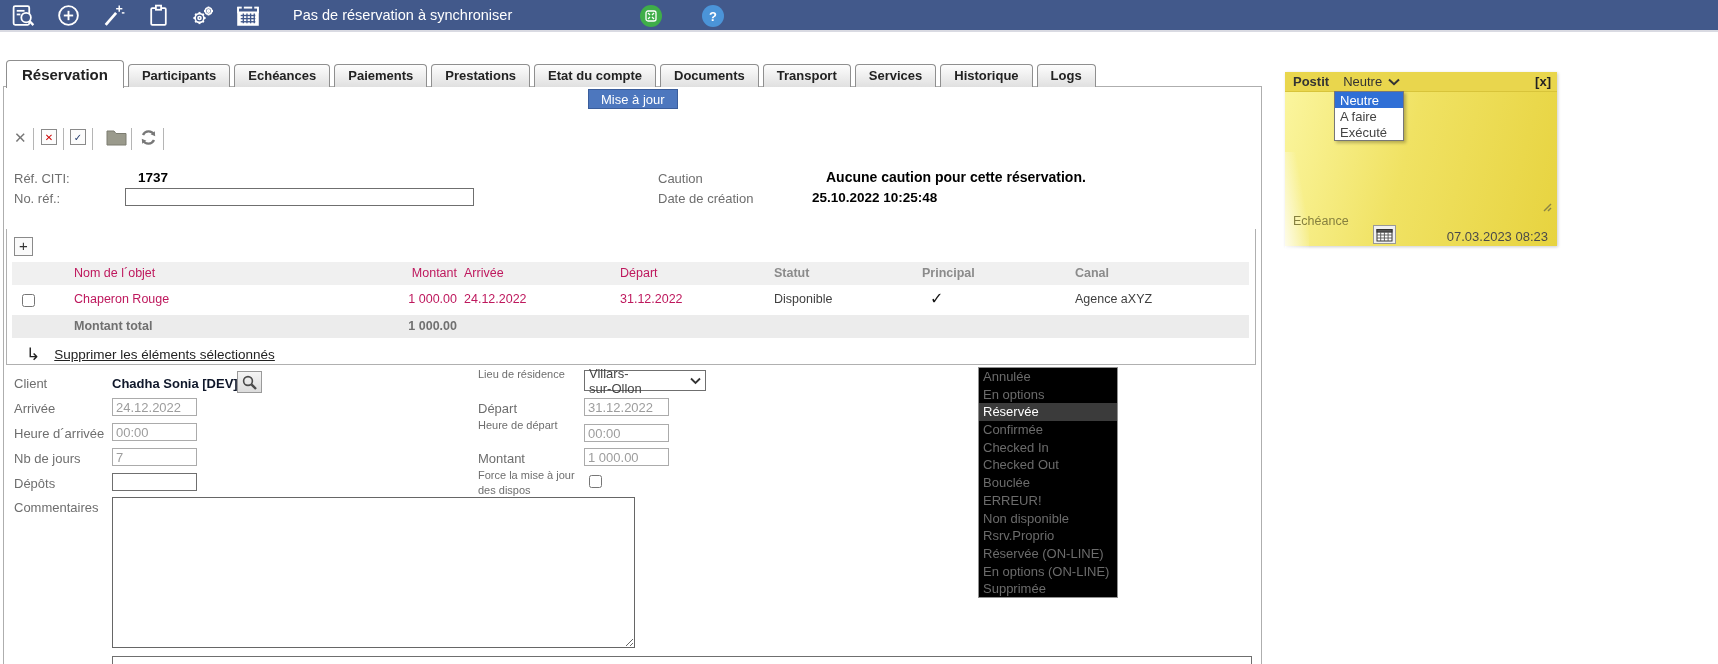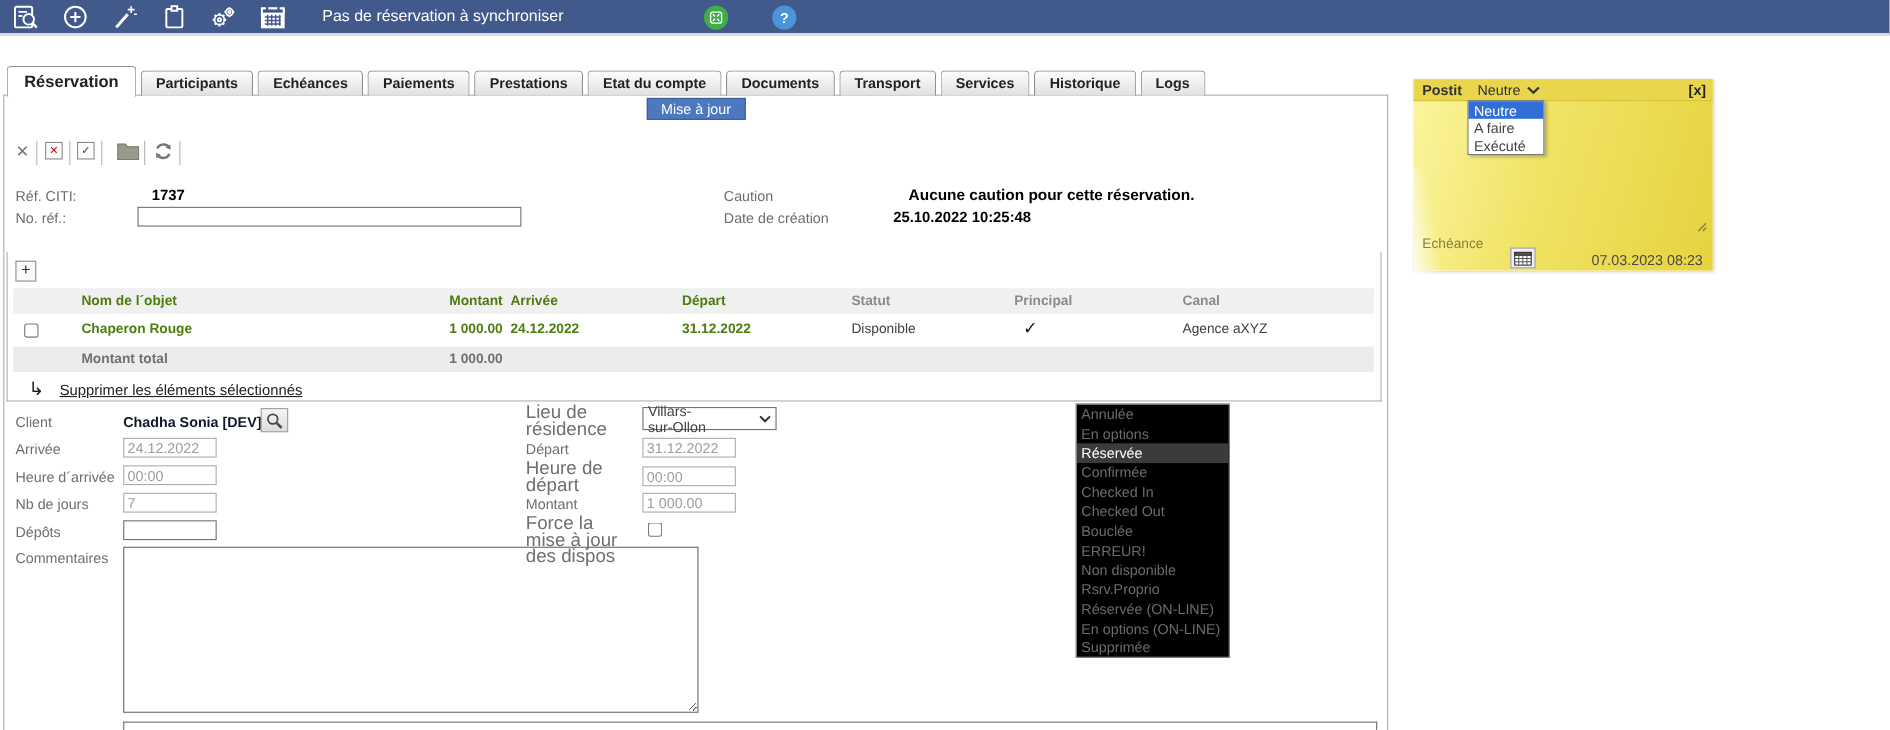--- a/index.html
+++ b/index.html
@@ -57,27 +57,27 @@
   .add-btn { position:absolute; left:14px; top:237px; width:19px; height:19px; border:1px solid #8a8a8a;
              background:#fafafa; font-size:15px; color:#333; line-height:16px; text-align:center; cursor:pointer; }
   .t-row { position:absolute; left:12px; width:1237px; height:23px; }
   .t-head { top:262px; background:#f0f0f0; }
   .t-data { top:288px; }
   .t-total { top:315px; height:23px; background:#ececec; }
   .t-cell { position:absolute; top:4px; font-size:12.5px; white-space:nowrap; }
   .c-name { left:62px; } .c-montant { left:320px; width:125px; text-align:right; }
   .c-arr { left:452px; } .c-dep { left:608px; } .c-stat { left:762px; }
   .c-pri { left:910px; } .c-can { left:1063px; }
-  .hd-b { font-weight:bold; color:#4d7c0f; } .hd-g { font-weight:bold; color:#8b8b8b; }
+  .hd-b { font-weight:normal; color:#be185d; } .hd-g { font-weight:bold; color:#8b8b8b; }
   .del-row { position:absolute; left:26px; top:344px; display:flex; align-items:center; gap:14px; }
   .del-arrow { font-size:17px; color:#222; }
   .del-link { font-size:13.5px; color:#222; text-decoration:underline; cursor:pointer; }
 
   
-  .wrap-lbl { position:absolute; color:#6e6e6e; font-size:17px; line-height:15px; }
+  .wrap-lbl { position:absolute; color:#6e6e6e; font-size:11px; line-height:15px; }
   .client-val { position:absolute; left:112px; top:376px; font-size:13px; font-weight:bold; color:#0f172a; }
   .mag-btn { position:absolute; left:237px; top:371px; width:25px; height:22px; border:1px solid #9a9a9a;
              background:linear-gradient(#f5f5f5,#dcdcdc); cursor:pointer;
              display:flex; align-items:center; justify-content:center; }
   .txtarea { position:absolute; left:112px; top:497px; width:523px; height:151px;
              border:1px solid #666; background:#fff; resize:both; font-size:13px;
              font-family:"Liberation Sans","DejaVu Sans",sans-serif; }
   .sel { position:absolute; left:584px; top:370px; width:122px; height:21px; border:1px solid #6f6f6f;
          background:#fff; font-size:13px; color:#444; display:flex; align-items:center;
          padding:0 4px; cursor:pointer;gap:40px; }

